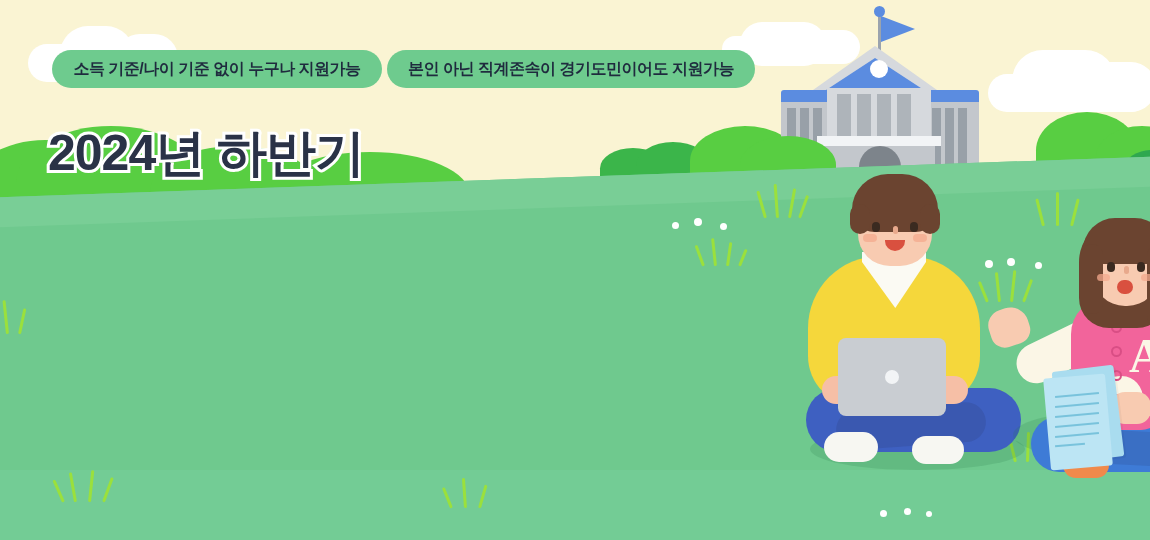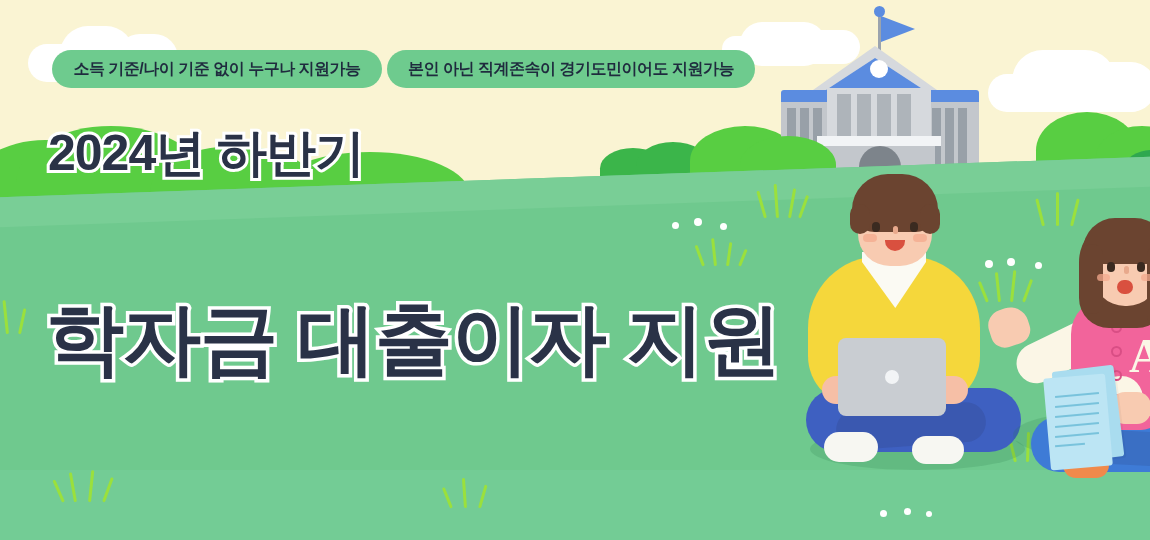--- a/index.html
+++ b/index.html
@@ -311,21 +311,20 @@
     <div style="position:absolute;left:139px;top:66px;width:5px;height:8px;background:#E8A98C;border-radius:3px;"></div>
     <div style="position:absolute;left:132px;top:80px;width:16px;height:14px;background:#D9503F;border-radius:8px;"></div>
     <div style="position:absolute;left:112px;top:74px;width:13px;height:7px;background:#F4A98E;border-radius:7px;opacity:.75;"></div>
     <div style="position:absolute;left:156px;top:74px;width:13px;height:7px;background:#F4A98E;border-radius:7px;opacity:.75;"></div>
   </div>
 
   <div class="badge" id="badge1">소득 기준/나이 기준 없이 누구나 지원가능</div>
   <div class="badge" id="badge2">본인 아닌 직계존속이 경기도민이어도 지원가능</div>
 
   <div class="hl" id="sub-year">2024년 하반기</div>
-  <div class="hl" id="line2">학자금 대출이자 지원</div>
 
   <div id="datebar">
     <div id="date-label">접수기간</div>
     <div id="date-sep"></div>
     <div id="date-value">2024. 7. 1.(월) 10:00 ~ 8. 16.(금) 18:00</div>
   </div>
 
 </div>
 
 </body></html>

